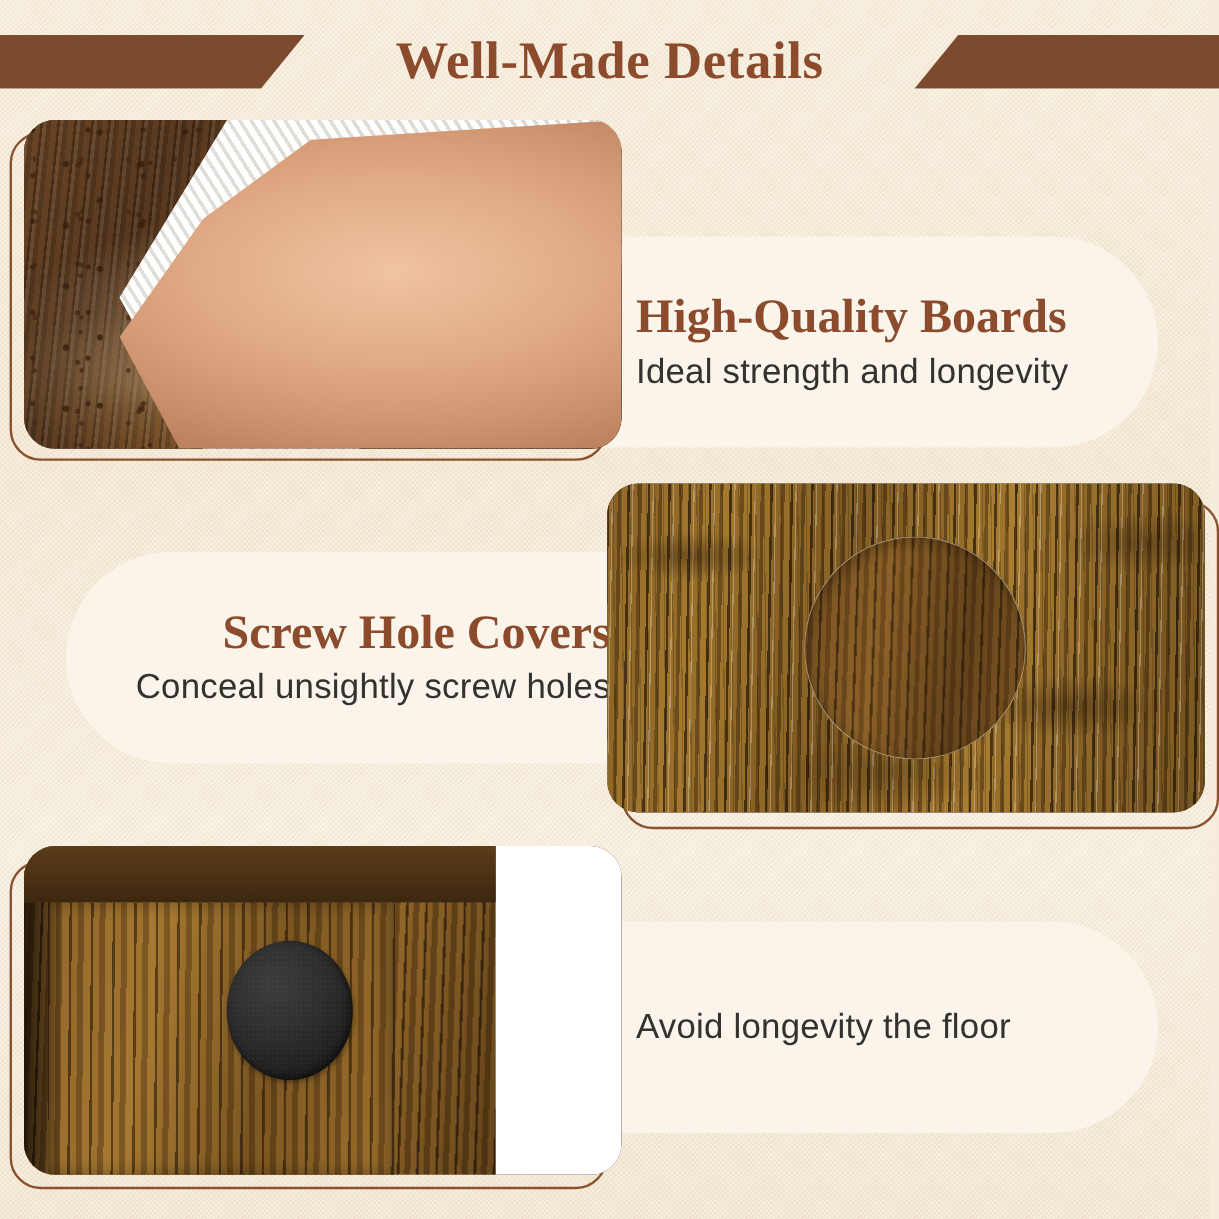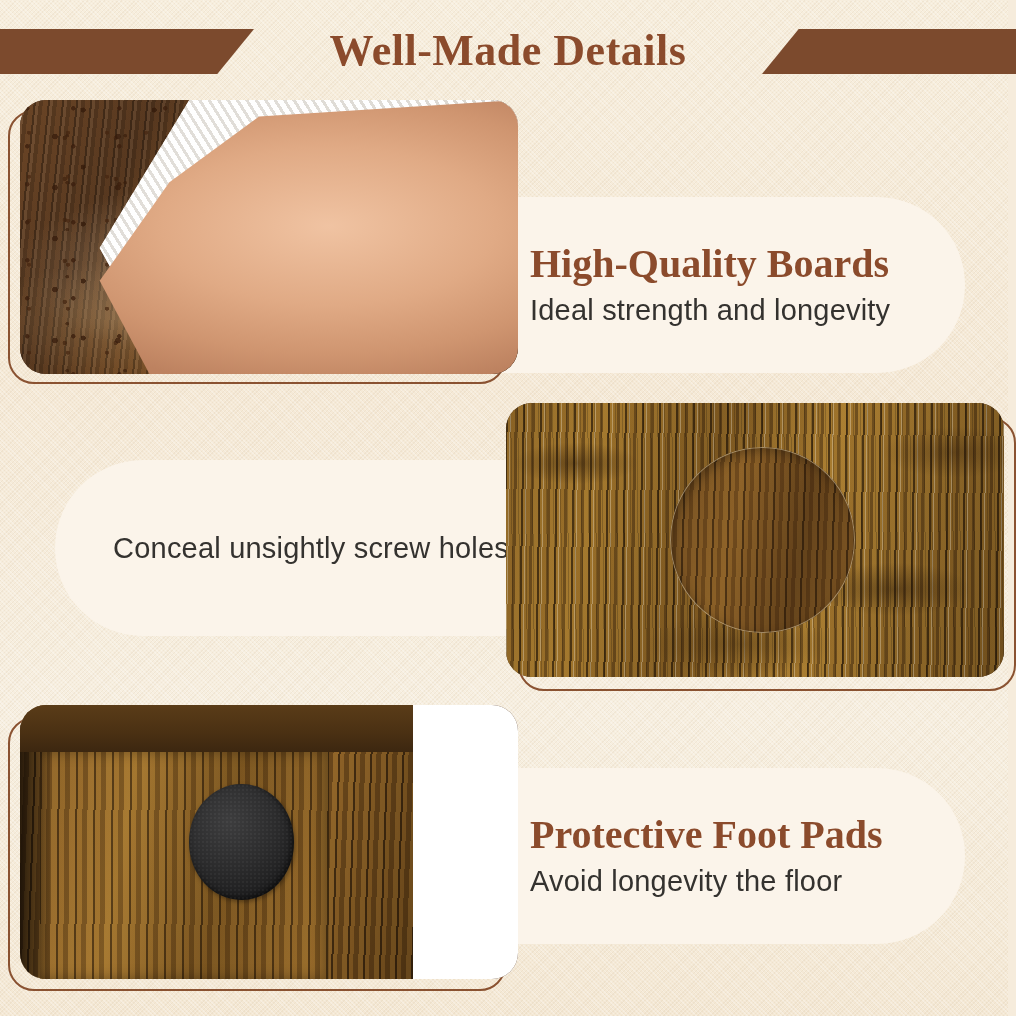--- a/index.html
+++ b/index.html
@@ -290,36 +290,36 @@
       <div class="photo-layer ph1-sheen"></div>
       <div class="photo-layer droplets"></div>
       <div class="big-drop"></div>
       <div class="photo-layer ph1-cloth"></div>
       <div class="photo-layer ph1-hand"></div>
     </div>
   </div>
 
   <div class="pill pill-left" style="left:55px; top:460px; width:650px; height:176px;">
     <div class="pill-inner" style="padding-right:196px; padding-left:36px; box-sizing:border-box;">
+      <div class="feat-title align-right">Screw Hole Covers</div>
       <div class="feat-sub align-right">Conceal unsightly screw holes</div>
     </div>
   </div>
 
   <div class="card" style="left:500px; top:403px; width:516px; height:288px;">
     <div class="card-outline" style="left:18px; top:14px; width:498px; height:274px;"></div>
     <div class="card-photo" style="left:6px; top:0; width:498px; height:274px;">
       <div class="photo-layer ph2-wood"></div>
       <div class="photo-layer ph2-mottle"></div>
       <div class="cap"></div>
     </div>
   </div>
 
   <div class="pill pill-right" style="left:314px; top:768px; width:651px; height:176px;">
     <div class="pill-inner" style="padding-left:216px; padding-right:36px; box-sizing:border-box;">
-      <div class="feat-title align-left">Protective Foot Pads</div>
       <div class="feat-sub align-left">Avoid longevity the floor</div>
     </div>
   </div>
 
   <div class="card" style="left:8px; top:705px; width:510px; height:292px;">
     <div class="card-outline" style="left:0; top:12px; width:498px; height:274px;"></div>
     <div class="card-photo" style="left:12px; top:0; width:498px; height:274px;">
       <div class="photo-layer ph3-white"></div>
       <div class="ph3-leg"></div>
       <div class="ph3-topface"></div>

